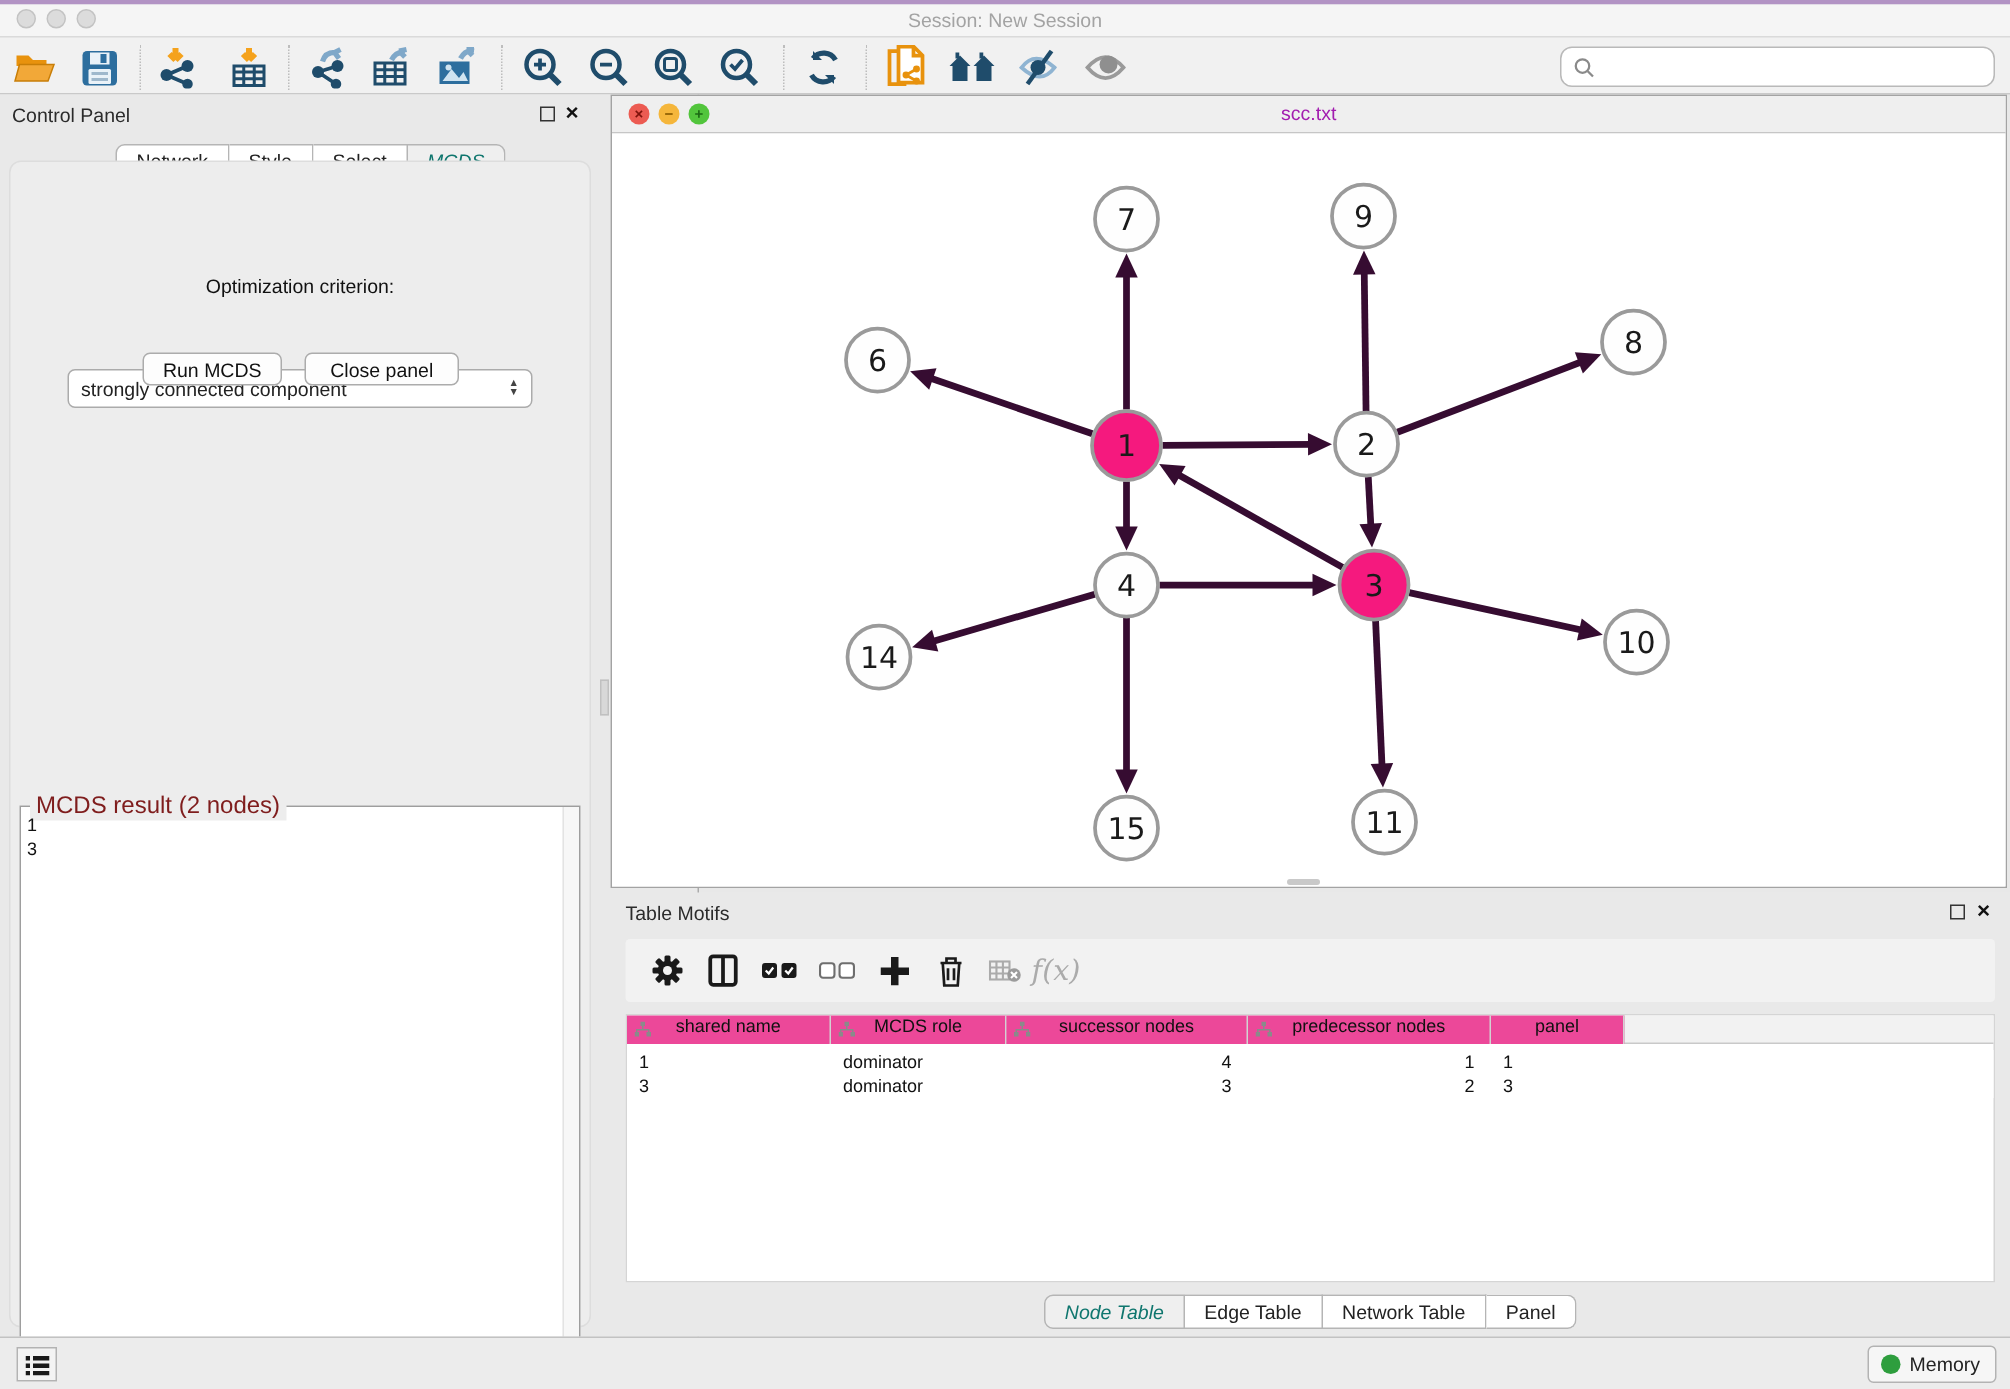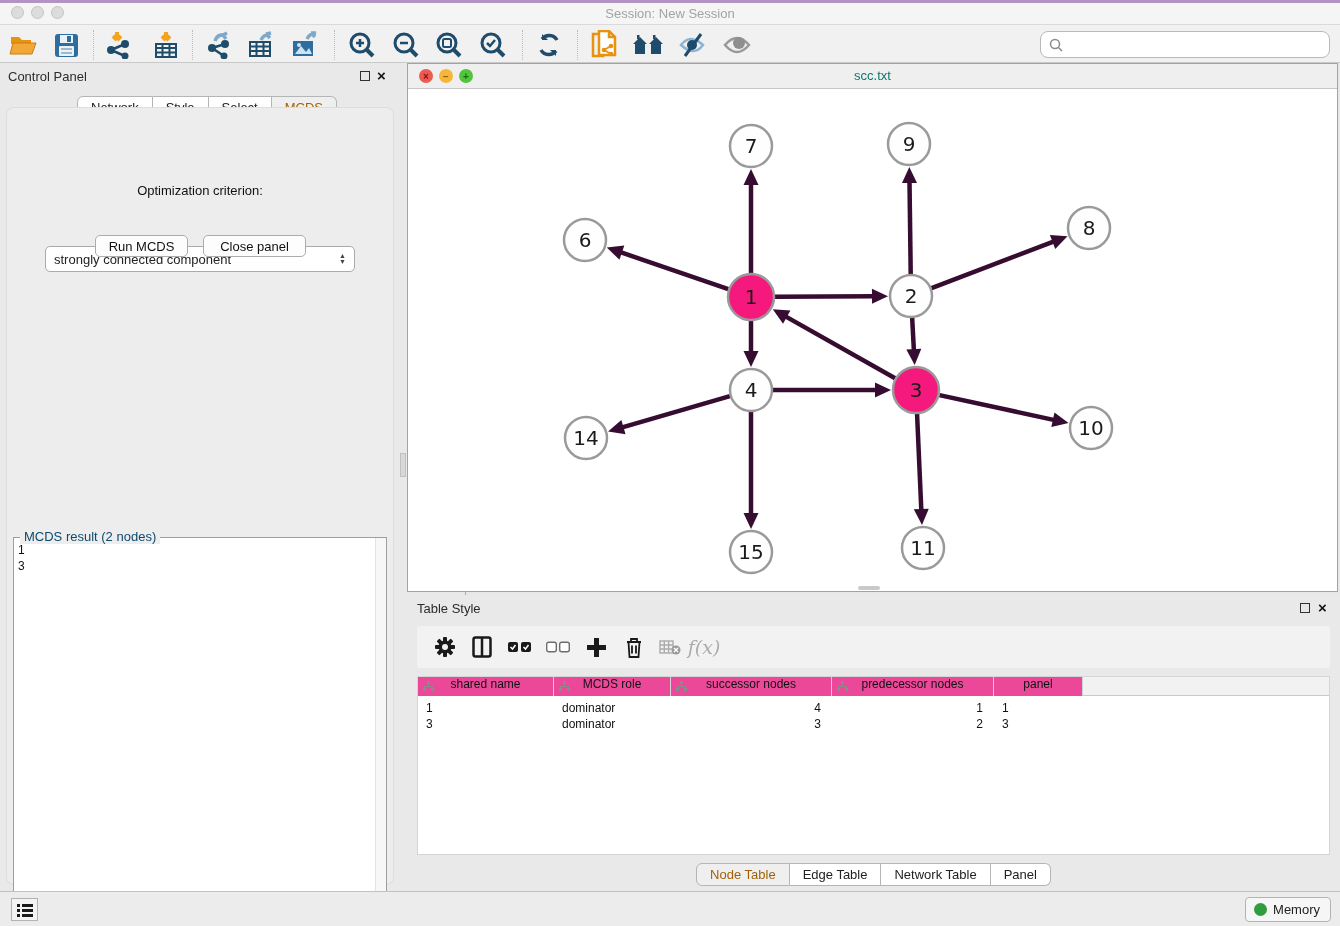--- a/index.html
+++ b/index.html
@@ -26,43 +26,43 @@
   
   .ctrl-panel { position:absolute; left:0; top:63px; width:466px; height:828px; background:#E9E9E9; border-right:1px solid #ABABAB; }
   .panel-head { position:relative; height:26px; }
   .panel-title { position:absolute; left:8px; top:6px; font-size:13px; color:#2B2B2B; }
   .float-ico { position:absolute; width:10px; height:10px; border:1.5px solid #333; top:8px; cursor:pointer; }
   .close-ico { position:absolute; top:4px; font-weight:bold; font-size:15px; color:#111; cursor:pointer; }
   .seg-tabs { position:absolute; display:flex; }
   .seg-tab { background:#fff; border:1px solid #B5B5B5; border-left:none; padding:3px 13px; font-size:13px; cursor:pointer; white-space:nowrap; }
   .seg-tab:first-child { border-left:1px solid #B5B5B5; border-radius:6px 0 0 6px; }
   .seg-tab:last-child { border-radius:0 6px 6px 0; }
-  .seg-tab.active { background:#EFEFEF; color:#a16207; }
+  .seg-tab.active { background:#EFEFEF; color:#0f766e;font-style:italic; }
   .ctrl-body { position:absolute; left:6px; top:44px; width:388px; height:778px; background:#EDEDED;
                border:1px solid #DDD; border-radius:8px; }
   .opt-label { position:absolute; left:0; width:100%; top:75px; text-align:center; font-size:13px; color:#111; }
   .dropdown { position:absolute; left:38px; top:94px; width:310px; height:24px; background:#fff;
               border:1px solid #ABABAB; border-radius:5px; display:flex; align-items:center; padding:12px 8px; cursor:pointer;margin-top:44px; }
   .dropdown .val { flex:1; font-size:13px; }
   .dd-arrows { display:flex; flex-direction:column; line-height:6px; font-size:7px; color:#444; }
   .btn { position:absolute; height:22px; background:#FDFDFD; border:1px solid #ACACAC; border-radius:5px;
          font-size:13px; color:#111; display:flex; align-items:center; justify-content:center; cursor:pointer; }
   .result-fieldset { position:absolute; left:6px; top:429px; width:374px; height:382px;
                      border:1px solid #9E9E9E; background:#fff; }
-  .result-legend { position:absolute; left:6px; top:-9px; background:#EDEDED; padding:0 4px; font-size:13px; color:#0c4a6e; }
+  .result-legend { position:absolute; left:6px; top:-9px; background:#EDEDED; padding:0 4px; font-size:16px; color:#7f1d1d; }
   .result-items { position:absolute; left:4px; top:4px; font-size:12px; line-height:16px; color:#111; }
   .result-scroll { position:absolute; right:0; top:0; width:11px; height:100%; background:#F7F7F7; border-left:1px solid #E3E3E3; }
 
   
   .net-frame { position:absolute; left:407px; top:63px; width:931px; height:529px;
                border:1px solid #A3A3A3; background:#fff; }
   .net-titlebar { position:relative; height:25px; background:#EFEFEF; border-bottom:1px solid #C6C6C6; }
   .tl { position:absolute; top:5px; width:14px; height:14px; border-radius:50%; font-size:10px; font-weight:bold;
         display:flex; align-items:center; justify-content:center; cursor:pointer; }
-  .net-title { position:absolute; left:0; right:0; top:4px; text-align:center; color:#0f766e; font-size:13px; }
+  .net-title { position:absolute; left:0; right:0; top:4px; text-align:center; color:#a21caf; font-size:13px; }
   .net-canvas { position:relative; width:929px; height:502px; background:#fff; overflow:hidden; }
   .hscroll-nub { position:absolute; left:450px; bottom:1px; width:22px; height:4px; background:#C9C9C9; border-radius:2px; }
   .grip { position:absolute; left:400px; top:453px; width:6px; height:24px; background:#D8D8D8; border:1px solid #C0C0C0; }
 
   
   .table-panel { position:absolute; left:407px; top:595px; width:933px; height:296px; background:#E9E9E9; }
   .tp-toolbar { position:absolute; left:10px; top:31px; width:913px; height:42px; background:#F2F2F2; border-radius:3px; }
   .tp-ico { position:absolute; top:7px; width:30px; height:28px; display:flex; align-items:center; justify-content:center; cursor:pointer; }
   .tbl { position:absolute; left:10px; top:81px; width:913px; height:179px; background:#fff; border:1px solid #D5D5D5; }
   .tbl-header { position:absolute; left:0; top:0; height:19px; width:100%; background:#F2F2F2; border-bottom:1px solid #C9C9C9; }
@@ -334,21 +334,21 @@
           <text x="343" y="470" text-anchor="middle" font-size="20" font-family="'DejaVu Sans', sans-serif" fill="#1A1A1A">15</text>
           <circle cx="515" cy="459" r="21" fill="#FEFEFE" stroke="#9A9A9A" stroke-width="2.5"></circle>
           <text x="515" y="466" text-anchor="middle" font-size="20" font-family="'DejaVu Sans', sans-serif" fill="#1A1A1A">11</text>
         </svg>
       <div class="hscroll-nub"></div>
     </div>
   </div>
 
   <div class="table-panel">
     <div class="panel-head">
-      <span class="panel-title" style="left:10px">Table Style</span>
+      <span class="panel-title" style="left:10px">Table Motifs</span>
       <span class="float-ico" style="left:893px"></span>
       <span class="close-ico" style="left:911px">×</span>
     </div>
     <div class="tp-toolbar">
       <div class="tp-ico" style="left:13px">
         <svg width="22" height="22" viewBox="0 0 22 22">
             <g fill="#1A1A1A">
               <rect x="9" y="1" width="4" height="20" rx="1"></rect>
               <rect x="1" y="9" width="20" height="4" rx="1"></rect>
               <rect x="9" y="1" width="4" height="20" rx="1" transform="rotate(45 11 11)"></rect>

